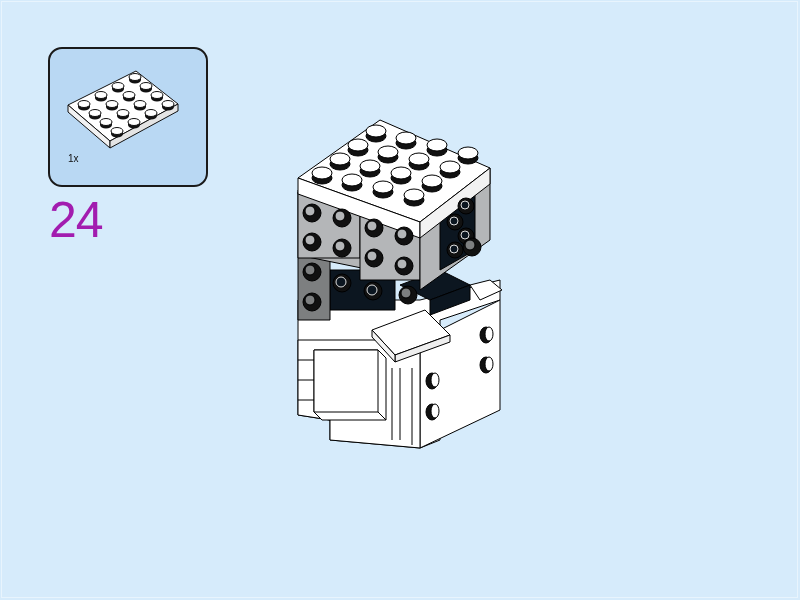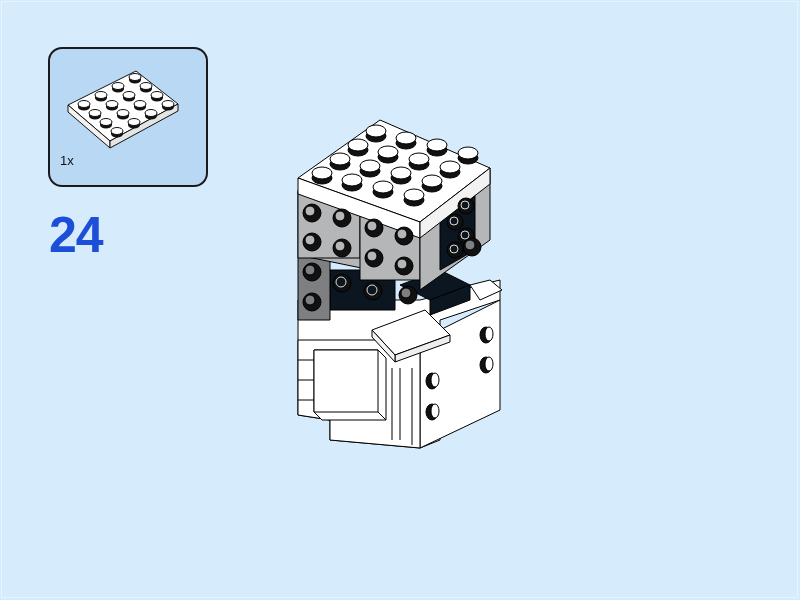--- a/index.html
+++ b/index.html
@@ -13,25 +13,25 @@
     position: absolute; left: 1px; top: 1px; width: 797px; height: 597px;
     border: 1px solid #e8f4fd; box-sizing: border-box; pointer-events: none;
   }
   .parts-callout {
     position: absolute; left: 48px; top: 47px; width: 160px; height: 140px;
     background: #b9d8f3; border: 2px solid #1a1a1a; border-radius: 14px;
     box-sizing: border-box;
   }
   .parts-callout svg { position: absolute; left: 0; top: 0; }
   .part-qty {
-    position: absolute; left: 10px; top: 104px; font-size: 13px; color: #111;
+    position: absolute; left: 18px; top: 104px; font-size: 10px; color: #111;
   }
   .step-number {
-    position: absolute; left: 49px; top: 210px; font-size: 50px; font-weight: bold;
-    color: #1d4ed8; letter-spacing: -1px; line-height: 1;
+    position: absolute; left: 49px; top: 195px; font-size: 50px; font-weight: normal;
+    color: #a21caf; letter-spacing: -1px; line-height: 1;
   }
   .model { position: absolute; left: 0; top: 0; }
 </style>
 </head>
 <body>
 
 <div class="page-border"></div>
 
 <div class="parts-callout">
   <svg width="156" height="136" viewBox="0 0 156 136">

